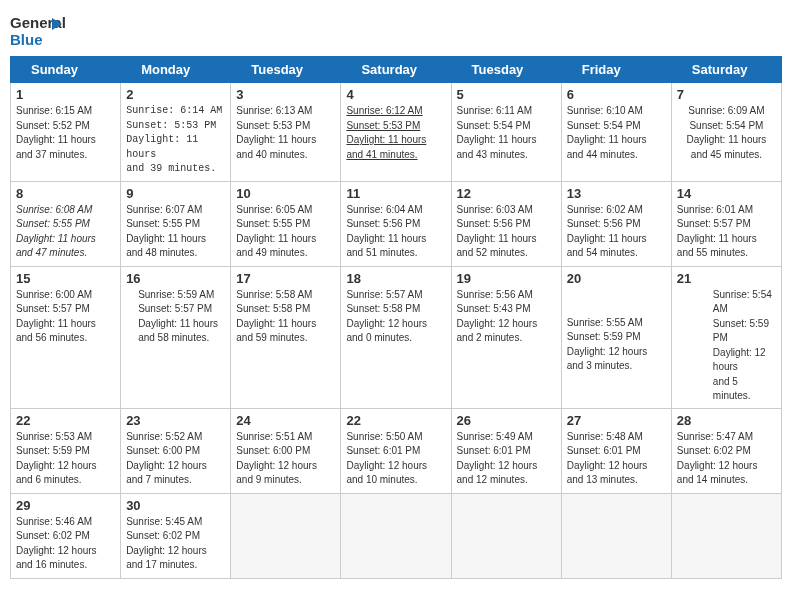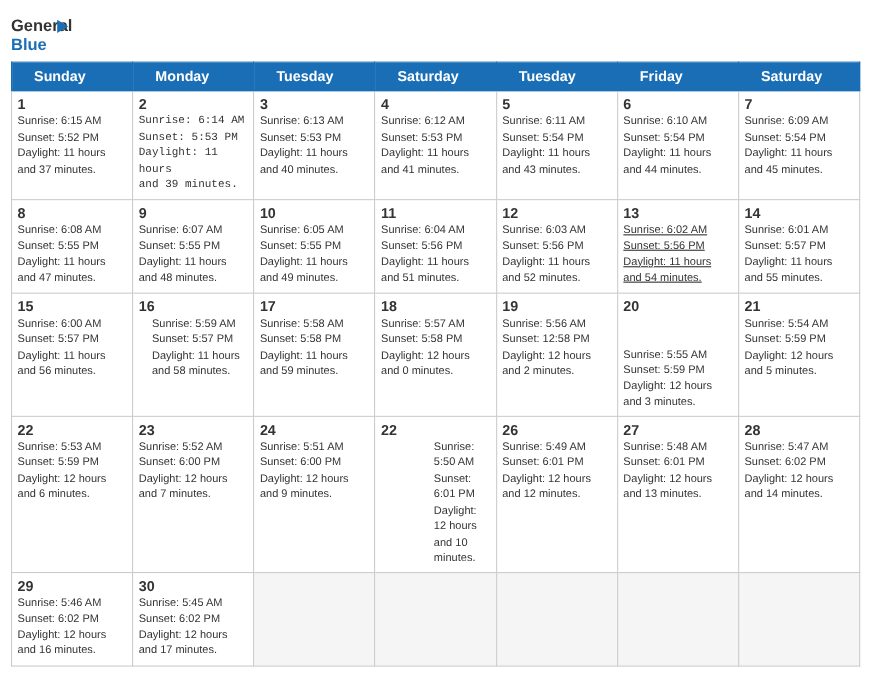--- a/index.html
+++ b/index.html
@@ -118,51 +118,51 @@
         </td>
         <td>
           <span class="day-num">3</span>
           <div class="day-info" style="white-space: pre-line;">Sunrise: 6:13 AM
 Sunset: 5:53 PM
 Daylight: 11 hours
 and 40 minutes.</div>
         </td>
         <td>
           <span class="day-num">4</span>
-          <div class="day-info" style="white-space: pre-line;">Sunrise: 6:12 AM
+          <div class="day-info" style="white-space: pre-line; text-decoration: underline;">Sunrise: 6:12 AM
 Sunset: 5:53 PM
 Daylight: 11 hours
 and 41 minutes.</div>
         </td>
         <td>
           <span class="day-num">5</span>
           <div class="day-info" style="white-space: pre-line;">Sunrise: 6:11 AM
 Sunset: 5:54 PM
 Daylight: 11 hours
 and 43 minutes.</div>
         </td>
         <td>
           <span class="day-num">6</span>
           <div class="day-info" style="white-space: pre-line;">Sunrise: 6:10 AM
 Sunset: 5:54 PM
 Daylight: 11 hours
 and 44 minutes.</div>
         </td>
         <td>
           <span class="day-num">7</span>
-          <div class="day-info" style="white-space: pre-line;">Sunrise: 6:09 AM
+          <div class="day-info" style="white-space: pre-line; text-align: center;">Sunrise: 6:09 AM
 Sunset: 5:54 PM
 Daylight: 11 hours
 and 45 minutes.</div>
         </td>
       </tr>
       <tr>
         <td>
           <span class="day-num">8</span>
-          <div class="day-info" style="white-space: pre-line;">Sunrise: 6:08 AM
+          <div class="day-info" style="white-space: pre-line; font-style: italic;">Sunrise: 6:08 AM
 Sunset: 5:55 PM
 Daylight: 11 hours
 and 47 minutes.</div>
         </td>
         <td>
           <span class="day-num">9</span>
           <div class="day-info" style="white-space: pre-line;">Sunrise: 6:07 AM
 Sunset: 5:55 PM
 Daylight: 11 hours
 and 48 minutes.</div>
@@ -183,21 +183,21 @@
         </td>
         <td>
           <span class="day-num">12</span>
           <div class="day-info" style="white-space: pre-line;">Sunrise: 6:03 AM
 Sunset: 5:56 PM
 Daylight: 11 hours
 and 52 minutes.</div>
         </td>
         <td>
           <span class="day-num">13</span>
-          <div class="day-info" style="white-space: pre-line; text-decoration: underline;">Sunrise: 6:02 AM
+          <div class="day-info" style="white-space: pre-line;">Sunrise: 6:02 AM
 Sunset: 5:56 PM
 Daylight: 11 hours
 and 54 minutes.</div>
         </td>
         <td>
           <span class="day-num">14</span>
           <div class="day-info" style="white-space: pre-line;">Sunrise: 6:01 AM
 Sunset: 5:57 PM
 Daylight: 11 hours
 and 55 minutes.</div>
@@ -228,34 +228,34 @@
         <td>
           <span class="day-num">18</span>
           <div class="day-info" style="white-space: pre-line;">Sunrise: 5:57 AM
 Sunset: 5:58 PM
 Daylight: 12 hours
 and 0 minutes.</div>
         </td>
         <td>
           <span class="day-num">19</span>
           <div class="day-info" style="white-space: pre-line;">Sunrise: 5:56 AM
-Sunset: 12:58 PM
+Sunset: 5:43 PM
 Daylight: 12 hours
 and 2 minutes.</div>
         </td>
         <td>
           <span class="day-num">20</span>
           <div class="day-info" style="white-space: pre-line; margin-top: 30px;">Sunrise: 5:55 AM
 Sunset: 5:59 PM
 Daylight: 12 hours
 and 3 minutes.</div>
         </td>
         <td>
           <span class="day-num">21</span>
-          <div class="day-info" style="white-space: pre-line;">Sunrise: 5:54 AM
+          <div class="day-info" style="white-space: pre-line; margin-left: 36px;">Sunrise: 5:54 AM
 Sunset: 5:59 PM
 Daylight: 12 hours
 and 5 minutes.</div>
         </td>
       </tr>
       <tr>
         <td>
           <span class="day-num">22</span>
           <div class="day-info" style="white-space: pre-line;">Sunrise: 5:53 AM
 Sunset: 5:59 PM
@@ -271,21 +271,21 @@
         </td>
         <td>
           <span class="day-num">24</span>
           <div class="day-info" style="white-space: pre-line;">Sunrise: 5:51 AM
 Sunset: 6:00 PM
 Daylight: 12 hours
 and 9 minutes.</div>
         </td>
         <td>
           <span class="day-num">22</span>
-          <div class="day-info" style="white-space: pre-line; margin-left: 48px;">Sunrise: 5:50 AM
+          <div class="day-info" style="white-space: pre-line;">Sunrise: 5:50 AM
 Sunset: 6:01 PM
 Daylight: 12 hours
 and 10 minutes.</div>
         </td>
         <td>
           <span class="day-num">26</span>
           <div class="day-info" style="white-space: pre-line;">Sunrise: 5:49 AM
 Sunset: 6:01 PM
 Daylight: 12 hours
 and 12 minutes.</div>

